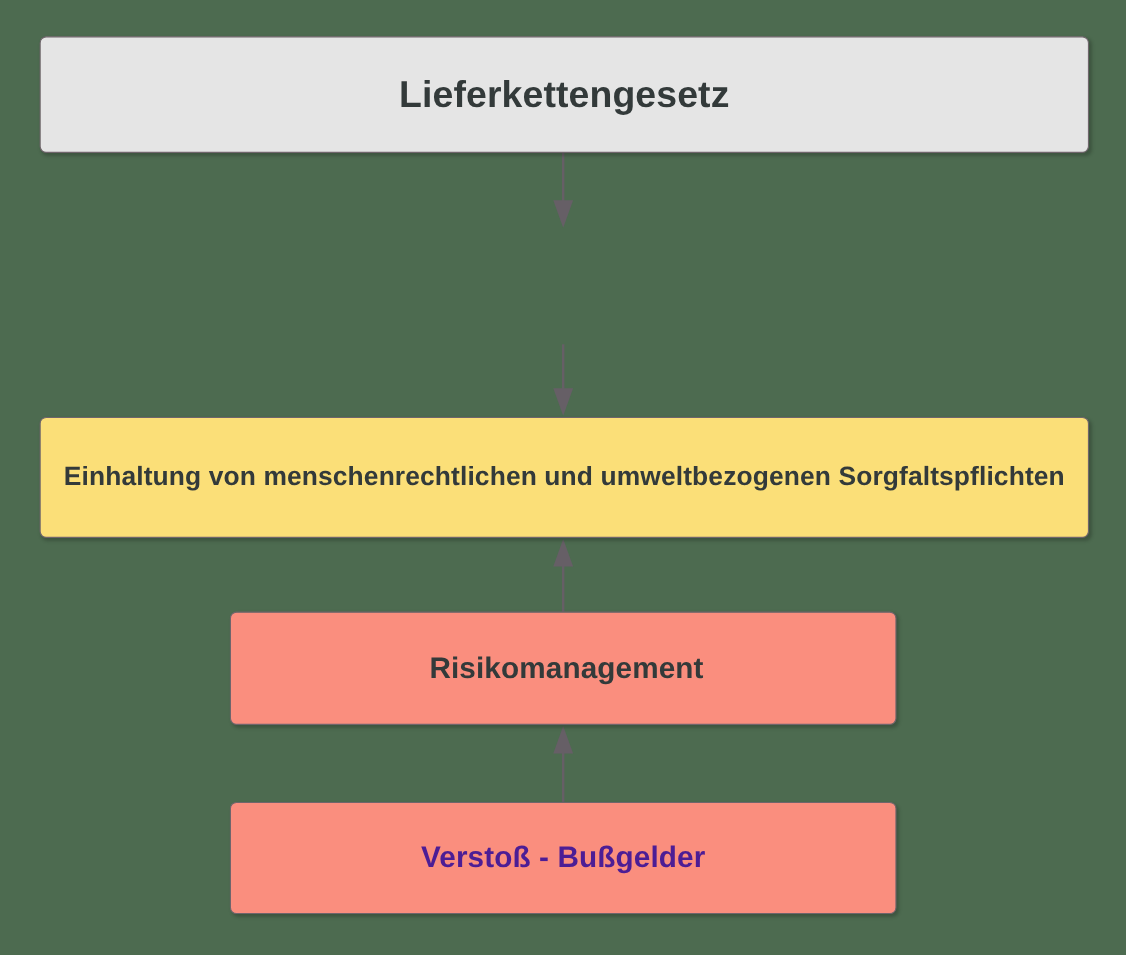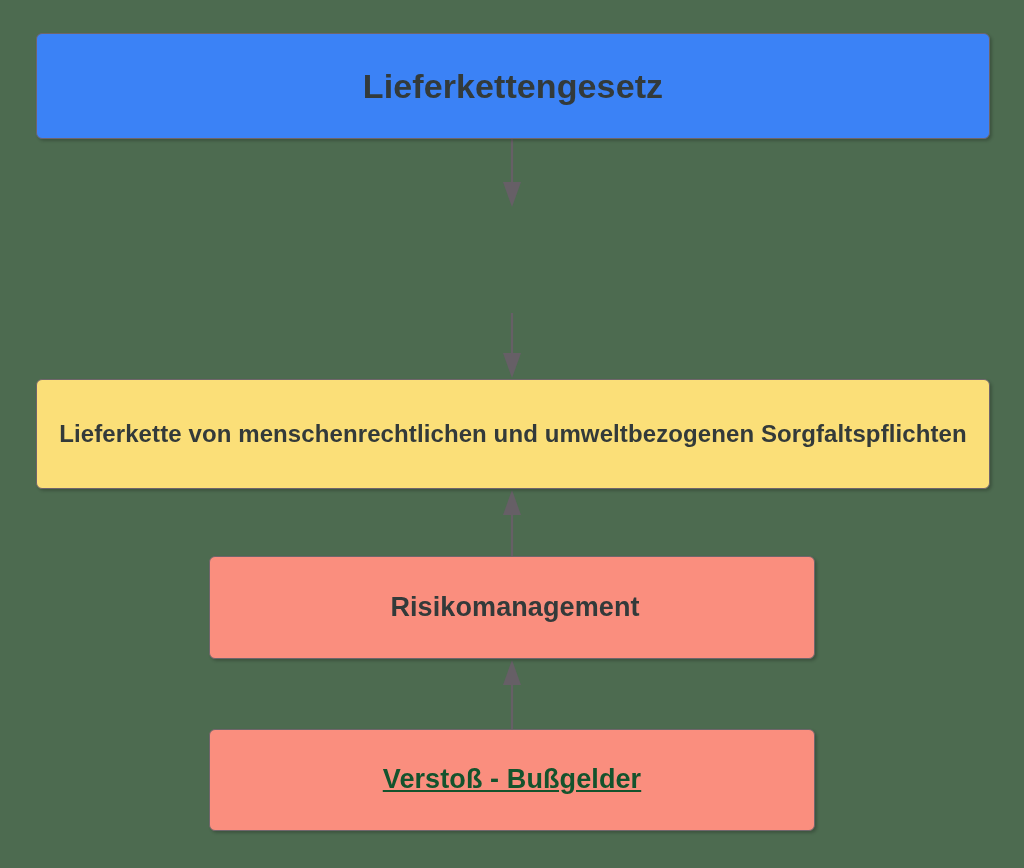--- a/index.html
+++ b/index.html
@@ -114,30 +114,30 @@
       <line class="edge-line" x1="512" y1="556" x2="512" y2="505" style="stroke: rgb(102, 95, 102);"></line>
       <polygon class="edge-head" points="512,490 503,515 521,515" style="fill: rgb(102, 95, 102);"></polygon>
     </g>
 
     <g>
       <line class="edge-line" x1="512" y1="729" x2="512" y2="675" style="stroke: rgb(102, 95, 102);"></line>
       <polygon class="edge-head" points="512,660 503,685 521,685" style="fill: rgb(102, 95, 102);"></polygon>
     </g>
   </svg>
 
-  <div class="node" id="node-lieferkettengesetz" style="background: #3b82f6; border-color: rgb(111, 101, 107); color: rgb(51, 58, 58);">
+  <div class="node" id="node-lieferkettengesetz" style="background: #e5e5e5; border-color: rgb(111, 101, 107); color: rgb(51, 58, 58);">
     <span class="node-label">Lieferkettengesetz</span>
   </div>
 
 
   <div class="node" id="node-sorgfaltspflichten" style="background: rgb(251, 223, 120); border-color: rgb(111, 101, 107); color: rgb(51, 58, 58);">
-    <span class="node-label">Lieferkette von menschenrechtlichen und umweltbezogenen Sorgfaltspflichten</span>
+    <span class="node-label">Einhaltung von menschenrechtlichen und umweltbezogenen Sorgfaltspflichten</span>
   </div>
 
   <div class="node" id="node-risikomanagement" style="background: rgb(250, 142, 126); border-color: rgb(111, 101, 107); color: rgb(51, 58, 58); padding-left: 20px;">
     <span class="node-label">Risikomanagement</span>
   </div>
 
-  <div class="node" id="node-verstoss" style="background: rgb(250, 142, 126); border-color: rgb(111, 101, 107); color: #14532d; text-decoration: underline;">
+  <div class="node" id="node-verstoss" style="background: rgb(250, 142, 126); border-color: rgb(111, 101, 107); color: #4c1d95;">
     <span class="node-label">Verstoß - Bußgelder</span>
   </div>
 
 </div>
 
 </body></html>

